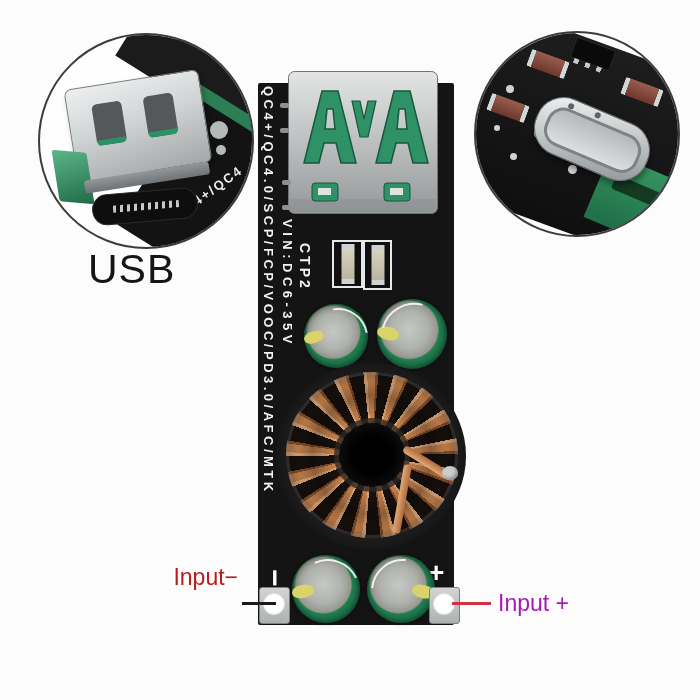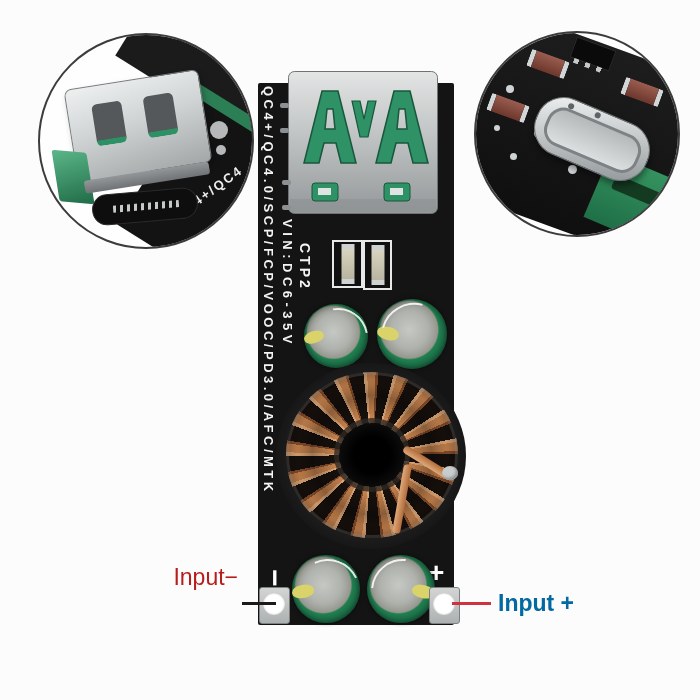--- a/index.html
+++ b/index.html
@@ -114,20 +114,21 @@
       <div class="li-slot" style="left:76px;top:18px;"></div>
     </div>
     <div class="li-greenface"></div>
     <div class="li-bottomedge"></div>
     <div class="li-typec">
       <div class="li-typec-pins"></div>
     </div>
     <div class="li-cyl" style="left:170px;top:86px;width:18px;height:18px;"></div>
     <div class="li-cyl" style="left:176px;top:110px;width:10px;height:10px;"></div>
   </div>
+  <div class="caption" style="left:88px;top:246px;">USB</div>
 
   <div class="inset inset-typec">
     <div class="ri-pcb"></div>
     <div class="ri-smd" style="left:52px;top:22px;"></div>
     <div class="ri-smd" style="left:12px;top:66px;"></div>
     <div class="ri-smd" style="left:146px;top:50px;"></div>
     <div class="ri-ic"></div>
     <div class="ri-dot" style="left:30px;top:52px;width:8px;height:8px;"></div>
     <div class="ri-dot" style="left:58px;top:96px;width:9px;height:9px;"></div>
     <div class="ri-dot" style="left:34px;top:120px;width:7px;height:7px;"></div>
@@ -217,15 +218,15 @@
     </div>
     <div class="pad" style="left:171px;top:504px;">
       <div class="hole"></div>
     </div>
   </div>
 
   <div class="callout-text" style="left:152px;top:564px;width:86px;text-align:right;color:#b91c1c;">Input−</div>
   <div class="callout-line" style="left:242px;top:602px;width:34px;background:#1a1a1a;"></div>
 
   <div class="callout-line" style="left:452px;top:602px;width:39px;background:#cf3341;"></div>
-  <div class="callout-text" style="left:498px;top:590px;color:#0369a1;font-weight:bold;">Input +</div>
+  <div class="callout-text" style="left:498px;top:590px;color:#a21caf;font-weight:normal;">Input +</div>
 
 </div>
 
 </body></html>

